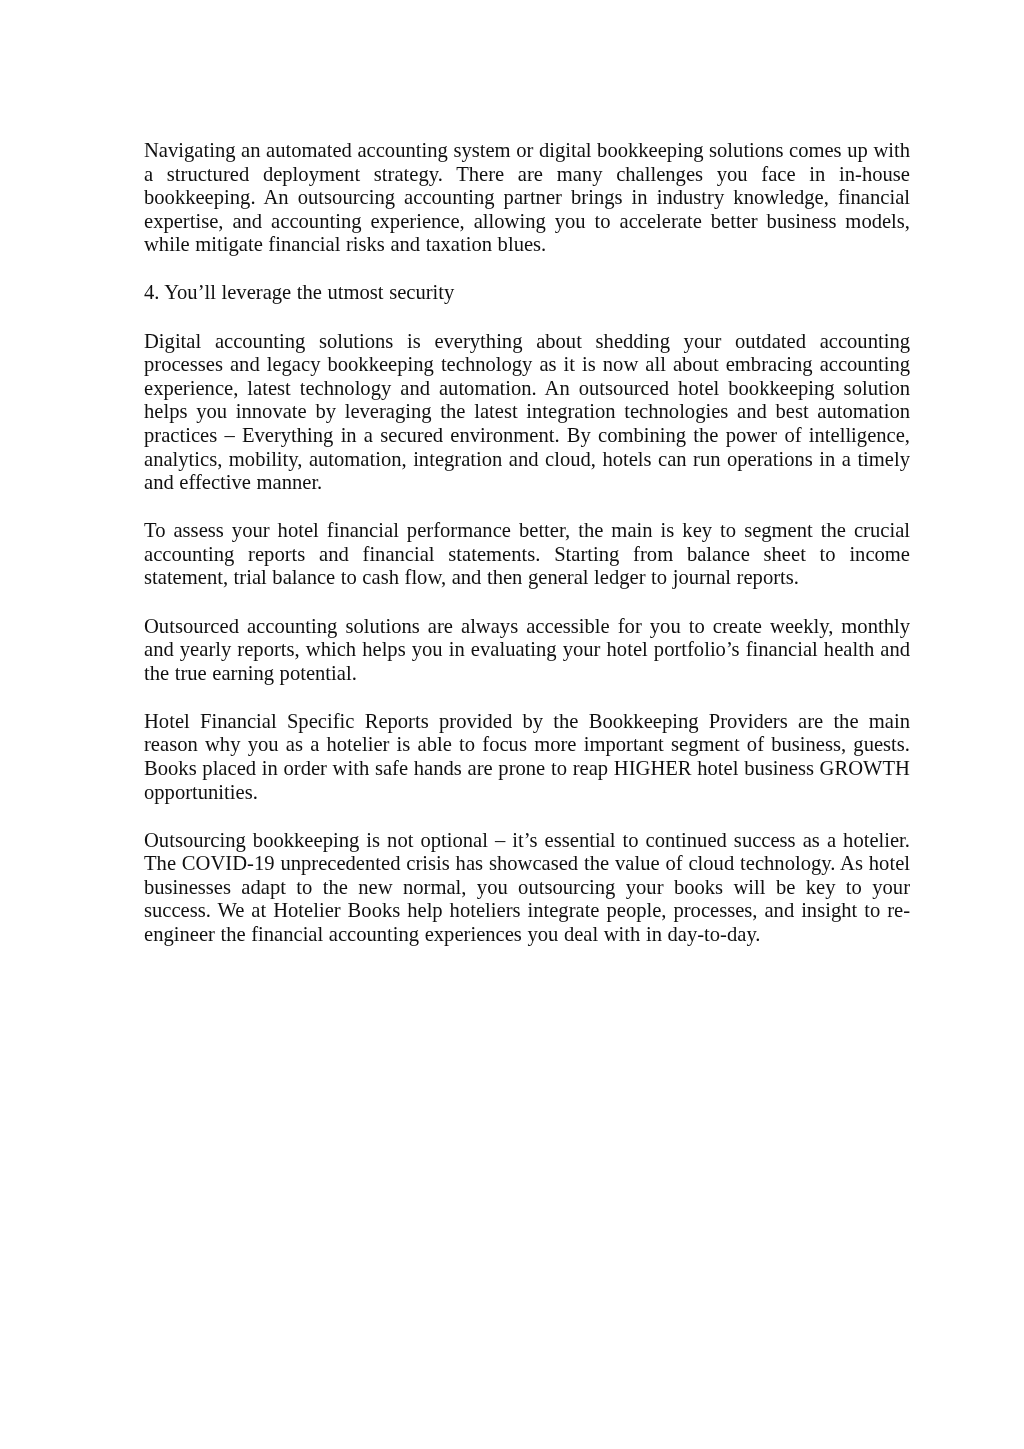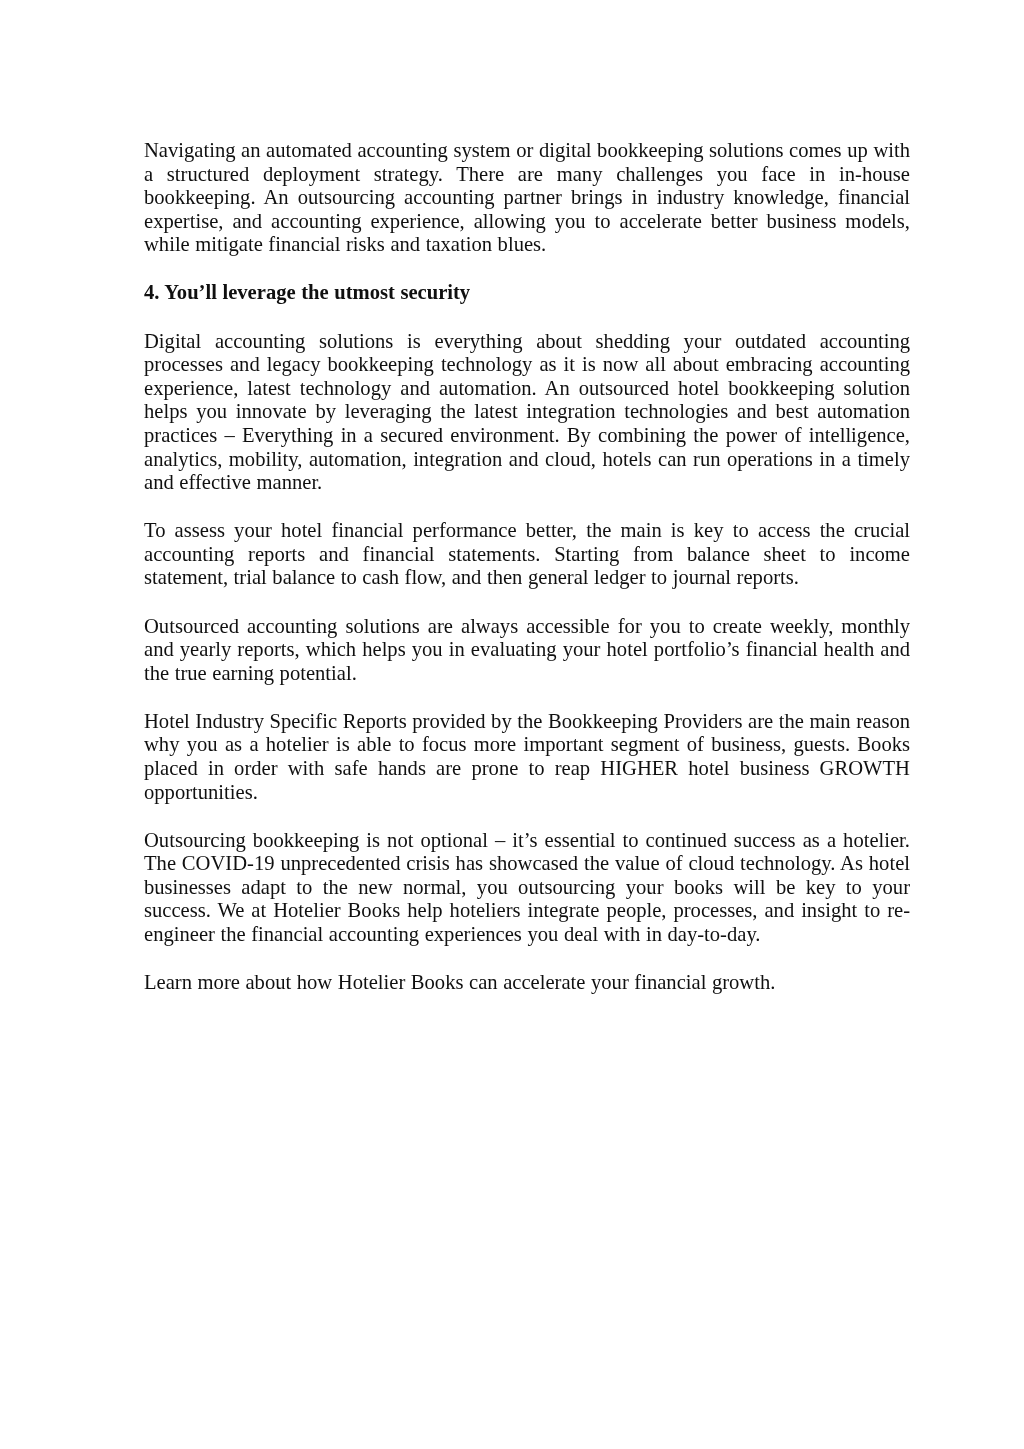--- a/index.html
+++ b/index.html
@@ -21,33 +21,31 @@
   }
   .doc p {
     font-size: 20.6px;
     line-height: 23.6px;
     margin: 0 0 24.5px 0;
     text-align: justify;
     word-spacing: 0.02em;
   }
   .doc p.heading {
     text-align: left;
-    font-weight: bold;
   }
   .doc p.single {
     text-align: left;
   }
 </style>
 </head>
 <body>
 
 <div class="page">
   <div class="doc">
     <p>Navigating an automated accounting system or digital bookkeeping solutions comes up with a structured deployment strategy. There are many challenges you face in in-house bookkeeping. An outsourcing accounting partner brings in industry knowledge, financial expertise, and accounting experience, allowing you to accelerate better business models, while mitigate financial risks and taxation blues.</p>
     <p class="heading">4. You’ll leverage the utmost security</p>
     <p>Digital accounting solutions is everything about shedding your outdated accounting processes and legacy bookkeeping technology as it is now all about embracing accounting experience, latest technology and automation. An outsourced hotel bookkeeping solution helps you innovate by leveraging the latest integration technologies and best automation practices – Everything in a secured environment. By combining the power of intelligence, analytics, mobility, automation, integration and cloud, hotels can run operations in a timely and effective manner.</p>
-    <p>To assess your hotel financial performance better, the main is key to access the crucial accounting reports and financial statements. Starting from balance sheet to income statement, trial balance to cash flow, and then general ledger to journal reports.</p>
+    <p>To assess your hotel financial performance better, the main is key to segment the crucial accounting reports and financial statements. Starting from balance sheet to income statement, trial balance to cash flow, and then general ledger to journal reports.</p>
     <p>Outsourced accounting solutions are always accessible for you to create weekly, monthly and yearly reports, which helps you in evaluating your hotel portfolio’s financial health and the true earning potential.</p>
-    <p>Hotel Industry Specific Reports provided by the Bookkeeping Providers are the main reason why you as a hotelier is able to focus more important segment of business, guests. Books placed in order with safe hands are prone to reap HIGHER hotel business GROWTH opportunities.</p>
+    <p>Hotel Financial Specific Reports provided by the Bookkeeping Providers are the main reason why you as a hotelier is able to focus more important segment of business, guests. Books placed in order with safe hands are prone to reap HIGHER hotel business GROWTH opportunities.</p>
     <p>Outsourcing bookkeeping is not optional – it’s essential to continued success as a hotelier. The COVID-19 unprecedented crisis has showcased the value of cloud technology. As hotel businesses adapt to the new normal, you outsourcing your books will be key to your success. We at Hotelier Books help hoteliers integrate people, processes, and insight to re-engineer the financial accounting experiences you deal with in day-to-day.</p>
-    <p class="single">Learn more about how Hotelier Books can accelerate your financial growth.</p>
   </div>
 </div>
 
 </body></html>

